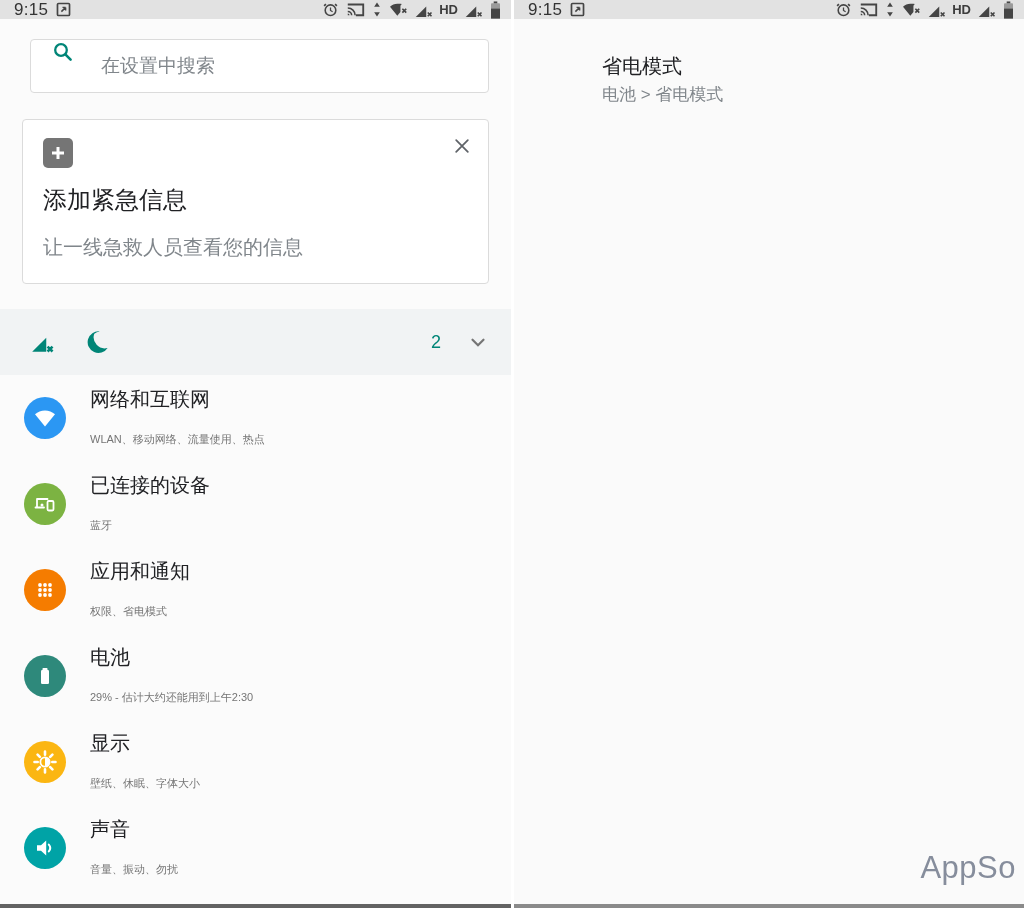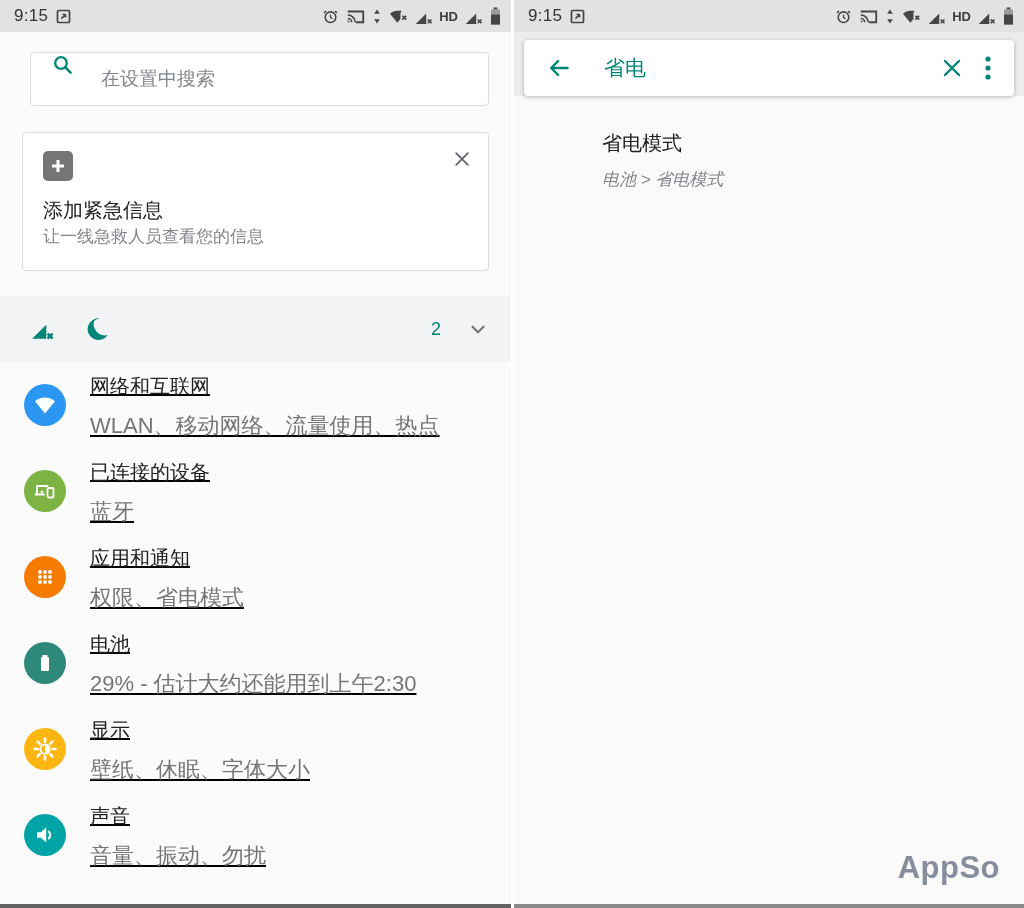--- a/index.html
+++ b/index.html
@@ -5,75 +5,75 @@
   * { margin:0; padding:0; box-sizing:border-box; }
   html,body { width:1024px; height:908px; }
   body { font-family:"Liberation Sans","DejaVu Sans",sans-serif; background:#fff; }
   .screens { display:flex; width:1024px; height:908px; }
   .panel { position:relative; overflow:hidden; height:908px; background:#FBFBFB; }
   .panel.left { width:511px; }
   .seam { width:3px; background:#fff; }
   .panel.right { width:510px; background:#FAFAFA; }
 
   
-  .statusbar { height:32px; background:#E2E2E2; display:flex; align-items:center;
+  .statusbar { height:19px; background:#E2E2E2; display:flex; align-items:center;
     padding:0 10px 0 14px; color:#3d3d3d; }
   .statusbar .time { font-size:17px; color:#333; letter-spacing:.3px; }
   .statusbar .sicon { display:inline-flex; margin-left:7px; }
   .statusbar .spacer { flex:1; }
   .statusbar .hd { font-size:13px; font-weight:bold; color:#3d3d3d; margin-left:6px; }
   .sicon svg { display:block; }
 
   
   .searchbar { margin:20px 22px 0 30px; height:54px; background:#fff;
     border:1px solid #DBDBDB; border-radius:4px; display:flex; 
     padding:0 16px 0 20px; }
   .searchbar input { border:none; outline:none; background:transparent; flex:1;
     font-size:19px; color:#333; margin-left:26px; font-family:inherit; }
   .searchbar input::placeholder { color:#80868B; opacity:1; }
 
   .card { position:relative; margin:26px 22px 0 22px; background:#fff;
     border:1px solid #DBDBDB; border-radius:4px; padding:18px 20px 22px 20px; }
   .card .plus-badge { width:30px; height:30px; background:#757575; border-radius:5px;
     display:flex; align-items:center; justify-content:center; }
-  .card .title { font-size:20px; color:#202124; margin-top:16px; }
-  .card .subtitle { font-size:17px; color:#80868B; margin-top:1px; }
+  .card .title { font-size:24px; color:#202124; margin-top:16px; }
+  .card .subtitle { font-size:20px; color:#80868B; margin-top:18px; }
   .card .close { position:absolute; top:12px; right:12px; width:28px; height:28px;
     display:flex; align-items:center; justify-content:center; cursor:pointer; }
 
   .suggest { margin-top:25px; height:66px; background:#F1F3F4; display:flex;
     align-items:center; padding:0 18px 0 30px; }
   .suggest .s-ic { display:inline-flex; margin-right:28px; }
   .suggest .spacer { flex:1; }
   .suggest .count { font-size:18px; color:#008577; margin-right:22px; }
   .suggest .chev { display:inline-flex; cursor:pointer; padding:4px; }
 
   .list { list-style:none; }
-  .row { height:86px; display:flex; align-items:center; padding-left:24px; cursor:pointer;text-decoration:underline; }
+  .row { height:86px; display:flex; align-items:center; padding-left:24px; cursor:pointer; }
   .row .circle { width:42px; height:42px; border-radius:50%; flex:0 0 42px;
     display:flex; align-items:center; justify-content:center; }
   .row .texts { margin-left:24px; }
   .row .r-title { font-size:20px; color:#202124; line-height:26px; }
-  .row .r-sub { font-size:22px; color:#757575; line-height:22px; margin-top:16px; }
+  .row .r-sub { font-size:11px; color:#757575; line-height:22px; margin-top:16px; }
 
   .navhint { position:absolute; left:0; right:0; bottom:0; height:4px; background:#636363; }
 
   
   .r-headwrap { background:#ECECEC; padding:8px 10px 0 10px; }
   .r-card { height:56px; background:#fff; border-radius:4px;
     box-shadow:0 1px 4px rgba(0,0,0,.28); display:flex; align-items:center; padding:0 12px; }
   .r-card .back { display:inline-flex; padding:6px 10px; cursor:pointer; }
   .r-card input { border:none; outline:none; background:transparent; flex:1;
     font-size:21px; color:#008577; margin-left:22px; font-family:inherit; }
   .r-card .x, .r-card .dots { display:inline-flex; padding:6px 10px; cursor:pointer; }
   .r-content { padding:34px 0 0 88px; }
   .r-res-title { font-size:20px; color:#202124; }
-  .r-res-path { font-size:17px; color:#80868B; margin-top:11px;font-style:italic; }
-  .watermark { position:absolute; right:24px; bottom:22px; font-size:31px;
-    font-weight:bold; color:#868D9C; letter-spacing:.5px; }
+  .r-res-path { font-size:17px; color:#80868B; margin-top:3px; }
+  .watermark { position:absolute; right:8px; bottom:22px; font-size:31px;
+    font-weight:normal; color:#868D9C; letter-spacing:.5px; }
 </style>
 </head>
 <body>
 
 <div class="screens">
 
   <section class="panel left">
 
     <header class="statusbar">
       <span class="time">9:15</span>
@@ -328,42 +328,20 @@
       </span>
       <span class="sicon">
         <svg width="11" height="18" viewBox="0 0 12 20">
             <rect x="4" y="0.5" width="4" height="2.5" fill="#454545"></rect>
             <rect x="1" y="2.5" width="10" height="17" rx="1" fill="#9a9a9a"></rect>
             <rect x="1" y="8.5" width="10" height="11" fill="#454545"></rect>
           </svg>
       </span>
     </header>
 
-    <div class="r-headwrap">
-      <div class="r-card">
-        <span class="back">
-          <svg width="26" height="24" viewBox="0 0 24 24">
-              <path d="M20.5 12H4.5M11 5.2L4.2 12l6.8 6.8" fill="none" stroke="#008577" stroke-width="2.4" stroke-linecap="round" stroke-linejoin="round"></path>
-            </svg>
-        </span>
-        <input type="text" value="省电" style="">
-        <span class="x">
-          <svg width="24" height="24" viewBox="0 0 24 24">
-              <path d="M5 5l14 14M19 5L5 19" stroke="#008577" stroke-width="2.4" stroke-linecap="round"></path>
-            </svg>
-        </span>
-        <span class="dots">
-          <svg width="8" height="26" viewBox="0 0 8 26">
-              <circle cx="4" cy="4" r="2.6" fill="#008577"></circle>
-              <circle cx="4" cy="13" r="2.6" fill="#008577"></circle>
-              <circle cx="4" cy="22" r="2.6" fill="#008577"></circle>
-            </svg>
-        </span>
-      </div>
-    </div>
 
     <div class="r-content">
       <div>
         <div class="r-res-title">省电模式</div>
         <div class="r-res-path">电池 &gt; 省电模式</div>
       </div>
     </div>
 
     <div class="watermark">AppSo</div>
 

